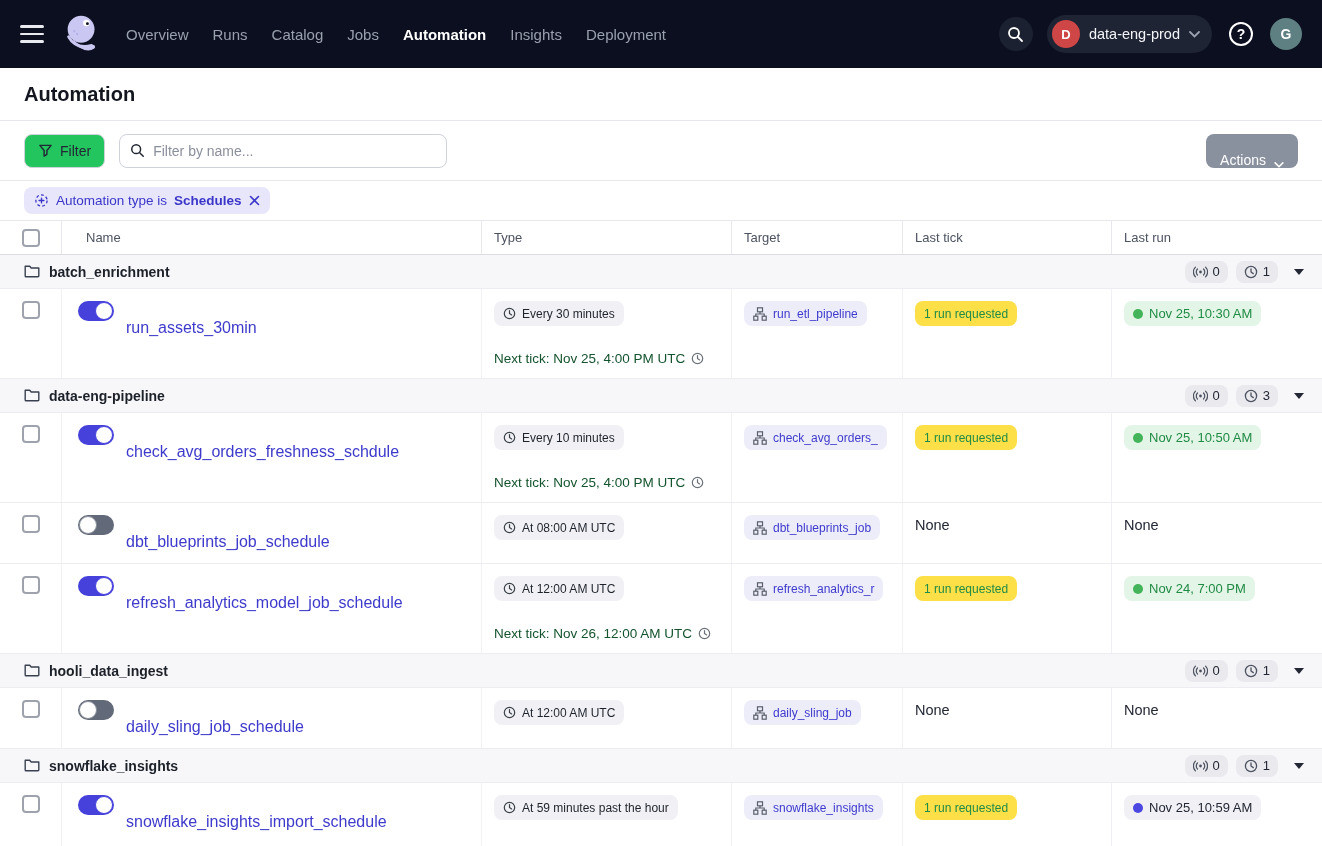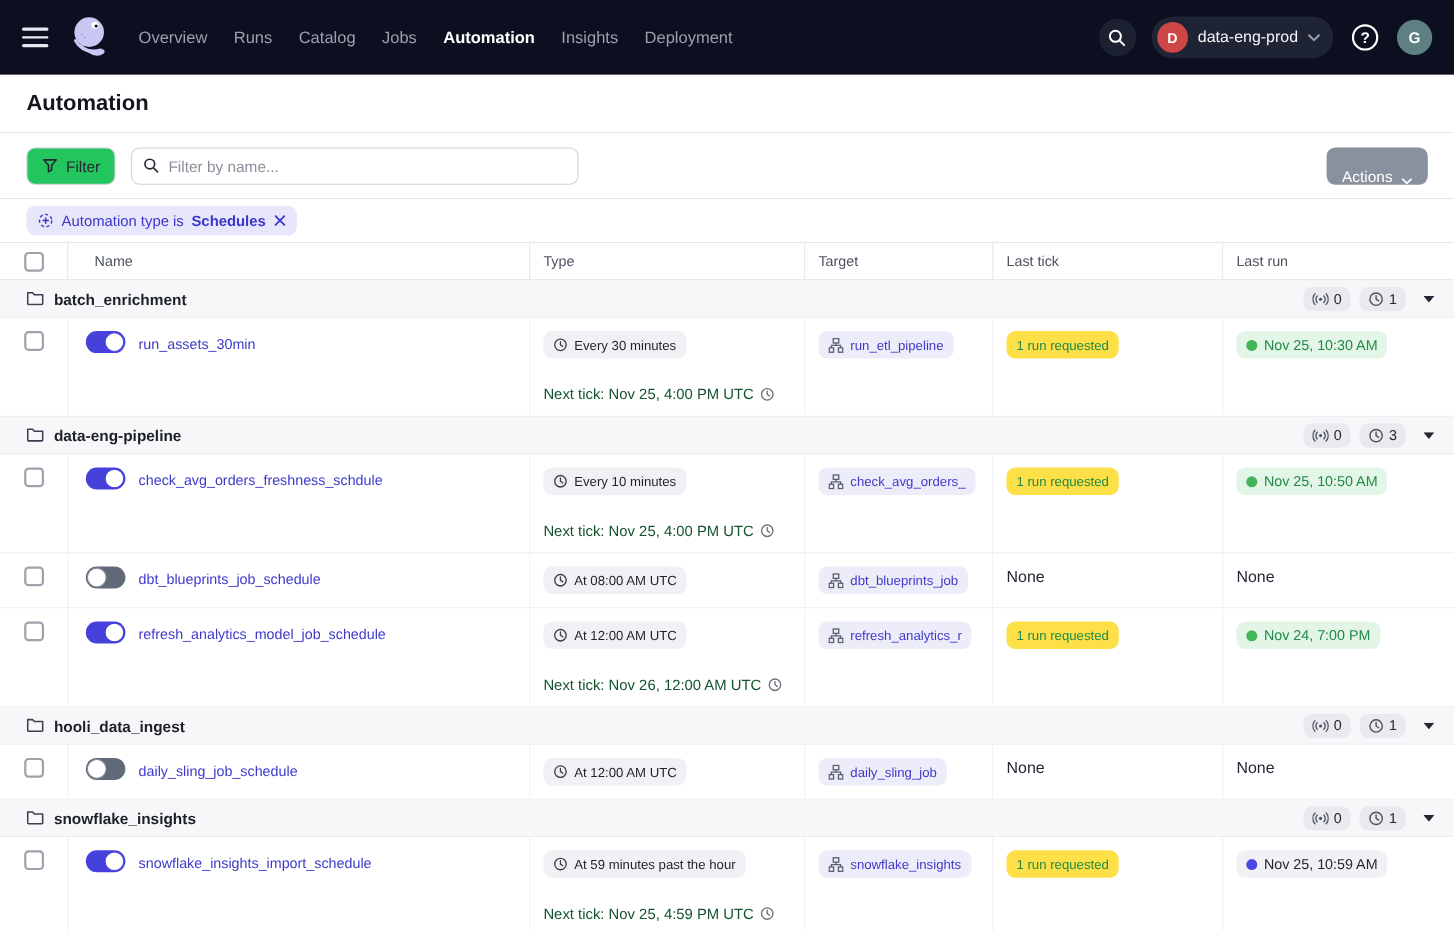--- a/index.html
+++ b/index.html
@@ -27,21 +27,21 @@
   .help-btn { width:30px; height:30px; cursor:pointer; }
   .avatar { width:32px; height:32px; border-radius:50%; background:#5F8082; color:#fff; font-size:14px; font-weight:700; display:flex; align-items:center; justify-content:center; cursor:pointer; }
 
   
   .page-header { height:53px; display:flex; align-items:center; padding:0 24px; border-bottom:1px solid #E7E8EC; background:#fff; }
   .page-title { font-size:20px; font-weight:700; color:#13161F; }
 
   
   .toolbar { height:60px; display:flex; align-items:center; padding:0 24px; gap:14px; border-bottom:1px solid #E7E8EC; }
   .filter-btn { height:34px; display:flex; align-items:center; gap:7px; padding:0 13px; border:1px solid #CFD2D9; border-radius:8px; background:#22c55e; font-size:14px; color:#232734; cursor:pointer; }
-  .name-search { width:407px; height:34px; border:1px solid #CFD2D9; border-radius:8px; display:flex; align-items:center; gap:8px; padding:0 10px; }
+  .name-search { width:328px; height:34px; border:1px solid #CFD2D9; border-radius:8px; display:flex; align-items:center; gap:8px; padding:0 10px; }
   .name-search input { border:none; outline:none; font-size:14px; color:#232734; width:100%; font-family:"Liberation Sans",sans-serif; background:transparent; }
   .name-search input::placeholder { color:#8A8F9C; }
   .actions-btn { margin-left:auto; height:34px; display:flex; align-items:flex-end; gap:8px; padding:0 14px; border:none; border-radius:8px; background:#8A919E; color:#fff; font-size:14px; cursor:pointer; font-family:"Liberation Sans",sans-serif; }
 
   
   .chip-row { height:40px; display:flex; align-items:center; padding:0 24px; border-bottom:1px solid #E7E8EC; }
   .chip { height:27px; background:#E7E6FB; border-radius:8px; display:flex; align-items:center; gap:7px; padding:0 10px; font-size:13.5px; color:#3B36C8; }
   .chip .chip-value { font-weight:700; }
   .chip .chip-x { cursor:pointer; display:flex; }
 
@@ -60,21 +60,21 @@
   .group-name { font-size:14px; font-weight:700; color:#1C2028; }
   .group-right { margin-left:auto; display:flex; align-items:center; gap:8px; }
   .count-badge { height:22px; background:#E9E9EE; border-radius:8px; display:flex; align-items:center; gap:5px; padding:0 8px; font-size:13px; color:#232734; }
   .group-caret { margin-left:6px; cursor:pointer; display:flex; padding:2px; }
 
   .data-row { border-bottom:1px solid #ECEDF1; }
   .data-row .cell { padding:12px 12px 12px 12px; border-right:1px solid #F0F1F4; min-height:48px; }
   .data-row .cell:last-child { border-right:none; }
   .cb-body { display:flex; justify-content:center; padding-left:0 !important; padding-right:0 !important; }
   .name-cell { display:flex; align-items:flex-start; gap:12px; padding-left:16px !important; }
-  .row-link { font-size:13px; color:#3E3ACB; text-decoration:none; cursor:pointer; margin-top:4px; display:inline-block; }
+  .row-link { font-size:16px; color:#3E3ACB; text-decoration:none; cursor:pointer; margin-top:18px; display:inline-block; }
 
   
   .toggle { width:36px; height:20px; border-radius:10px; position:relative; cursor:pointer; flex:0 0 auto; }
   .toggle.on { background:#4741DC; }
   .toggle.off { background:#626978; }
   .toggle .knob { position:absolute; top:1px; width:18px; height:18px; border-radius:50%; background:#fff; }
   .toggle.on .knob { right:1px; border:1px solid #4741DC; }
   .toggle.off .knob { left:1px; border:1px solid #8A909B; }
 
   .pill { display:inline-flex; align-items:center; gap:6px; height:25px; border-radius:8px; padding:0 9px; font-size:12px; white-space:nowrap; }

